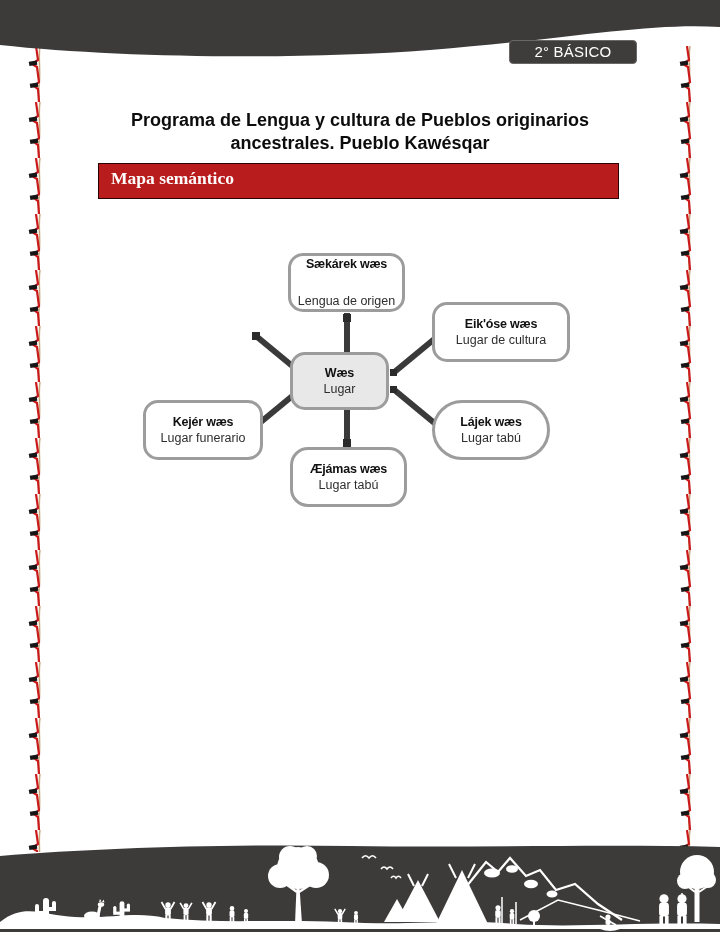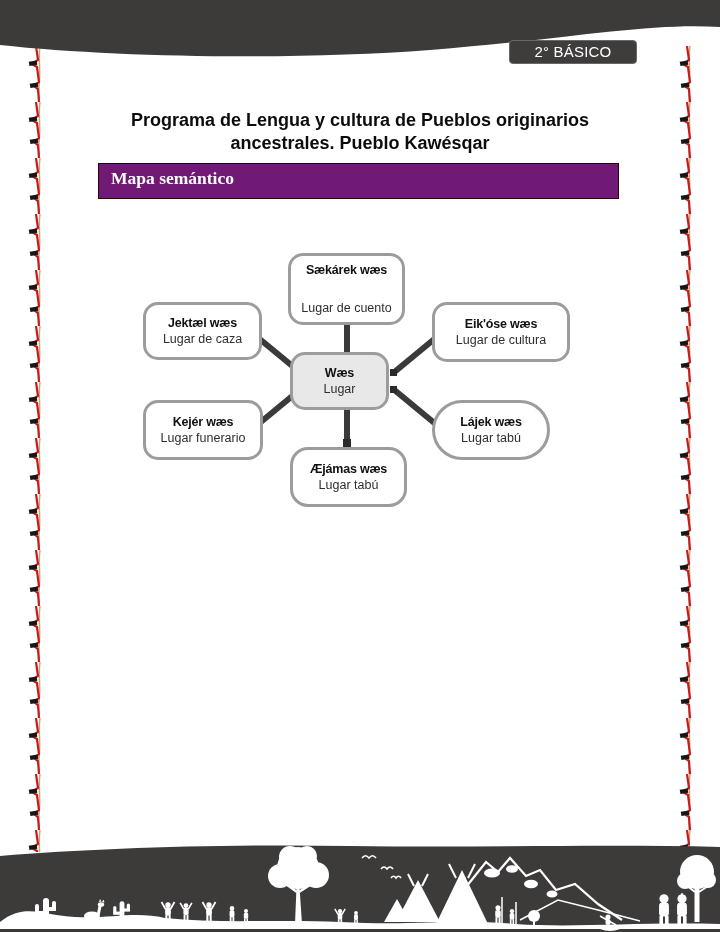--- a/index.html
+++ b/index.html
@@ -19,34 +19,34 @@
          background:#3f3c3c;border:1px solid #6b6767;border-radius:4px;
          color:#ffffff;font-size:15px;line-height:22px;text-align:center;
          letter-spacing:.2px;box-sizing:border-box;}
 
   
   .title{position:absolute;left:0;top:109px;width:720px;text-align:center;
          color:#0c0c0c;font-weight:700;font-size:18px;line-height:23px;}
 
   
   .section-bar{position:absolute;left:98px;top:163px;width:521px;height:36px;
-               background:#701a75;border:1px solid #2b0000;box-sizing:border-box;}
+               background:#b91c1c;border:1px solid #2b0000;box-sizing:border-box;}
   .section-bar .txt{font-family:"Liberation Serif", serif;font-weight:700;
                     color:#ffffff;font-size:17.5px;padding:4px 0 0 12px;}
 
   
   .diagram{position:absolute;left:0;top:230px;width:720px;height:300px;}
   .connectors{position:absolute;left:0;top:0;width:720px;height:300px;}
   .node{position:absolute;box-sizing:border-box;background:#ffffff;
         border:3px solid #9c9c9c;border-radius:15px;
         display:flex;flex-direction:column;align-items:center;justify-content:center;
         text-align:center;line-height:1.3;padding:2px 3px;}
   .node .term{font-weight:700;font-size:12.5px;color:#111;letter-spacing:-.2px;}
   .node .meaning{font-weight:400;font-size:12.5px;color:#2e2e2e;}
-  #node-top{left:288px;top:23px;width:117px;height:72px;gap:21px;}
+  #node-top{left:288px;top:23px;width:117px;height:59px;gap:21px;}
   #node-ul{left:143px;top:72px;width:119px;height:58px;}
   #node-ur{left:432px;top:72px;width:138px;height:60px;}
   #node-center{left:290px;top:122px;width:99px;height:58px;background:#e8e8e8;}
   #node-ll{left:143px;top:170px;width:120px;height:60px;}
   #node-lr{left:432px;top:170px;width:118px;height:60px;border-radius:30px;}
   #node-bottom{left:290px;top:217px;width:117px;height:60px;border-radius:18px;}
 
   
   .footer-art{position:absolute;left:0;top:842px;width:720px;height:90px;}
 </style>
@@ -113,25 +113,21 @@
         <rect x="434" y="192" width="8" height="8"></rect>
         <rect x="297" y="139" width="7" height="7"></rect>
         <rect x="390" y="139" width="7" height="7"></rect>
         <rect x="297" y="156" width="7" height="7"></rect>
         <rect x="390" y="156" width="7" height="7"></rect>
       </g>
     </svg>
 
     <div class="node" id="node-top">
       <div class="term">Sækárek wæs</div>
-      <div class="meaning">Lugar de cuento</div>
-    </div>
-    <div class="node" id="node-ul">
-      <div class="term">Jektæl wæs</div>
-      <div class="meaning">Lugar de caza</div>
+      <div class="meaning">Lengua de origen</div>
     </div>
     <div class="node" id="node-ur">
       <div class="term">Eik'óse wæs</div>
       <div class="meaning">Lugar de cultura</div>
     </div>
     <div class="node" id="node-center">
       <div class="term">Wæs</div>
       <div class="meaning">Lugar</div>
     </div>
     <div class="node" id="node-ll">

